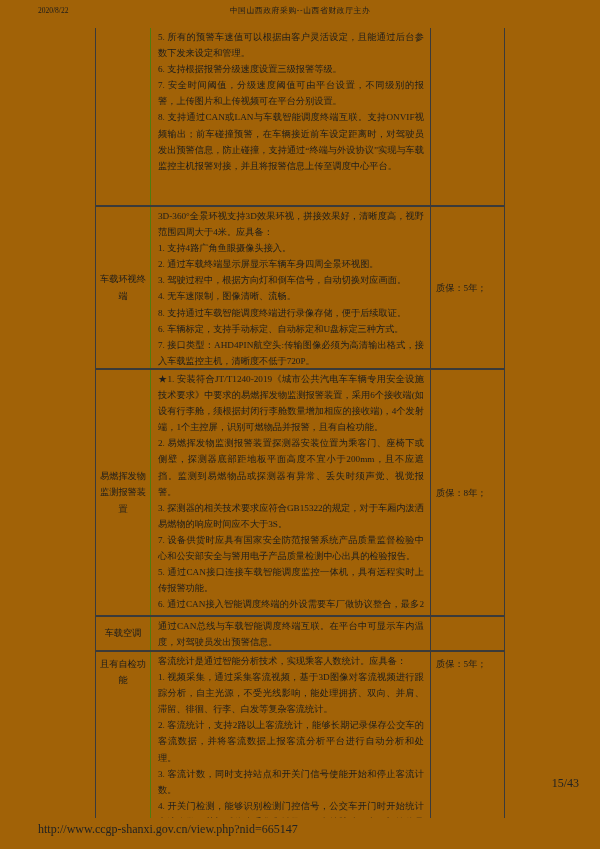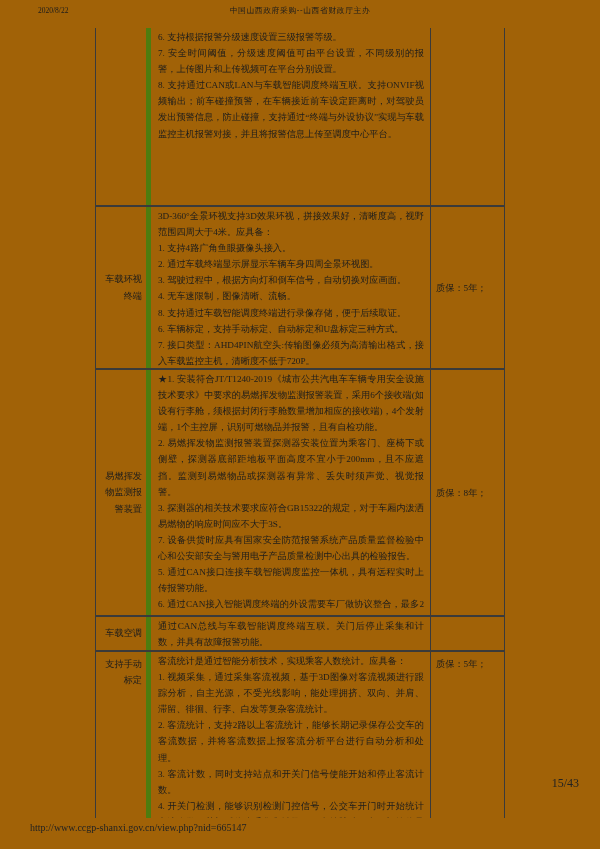--- a/index.html
+++ b/index.html
@@ -7,42 +7,43 @@
         font-family:"Liberation Serif","DejaVu Serif",serif;color:#1c1c1c;}
   .hdr-date{position:absolute;left:38px;top:6px;font-size:7.5px;}
   .hdr-title{position:absolute;left:0;top:5px;width:600px;text-align:center;
              font-weight:normal;font-size:7.8px;letter-spacing:.6px;}
   .spec-table{position:absolute;left:95px;top:28px;width:408px;
               border-left:1px solid #3a3a3a;border-right:1px solid #3a3a3a;}
   .row{display:flex;box-sizing:border-box;border-bottom:2px solid #3a3a3a;}
   .row.last{border-bottom:none;}
   .r1{height:179px}.r2{height:163px}.r3{height:247px}.r4{height:35px}.r5{height:166px}
   .cell{box-sizing:border-box;font-size:9.2px;line-height:16.1px;overflow:hidden;}
-  .lbl{width:55px;border-right:5px solid #4d7c0f;padding:1px 4px;
-       display:flex;flex-direction:column;justify-content:center;text-align:right;}
+  .lbl{width:55px;border-right:1px solid #4d7c0f;padding:1px 4px;
+       display:flex;flex-direction:column;justify-content:center;text-align:center;}
   .cnt{width:280px;border-right:1px solid #3a3a3a;padding:1px 6px 0 7px;}
   .wty{width:73px;padding:1px 3px 0 5px;display:flex;flex-direction:column;justify-content:center;font-family:Liberation Serif, serif;}
   .top{justify-content:flex-start;padding-top:4px;}
   .para{text-align:justify;}
-  .ftr-url{position:absolute;left:30px;top:822px;font-size:10px;color:#222;}
+  .ftr-url{position:absolute;left:38px;top:822px;font-size:12px;color:#222;}
   .ftr-page{position:absolute;right:21px;top:776px;font-size:12px;color:#222;}
 </style>
 </head>
 <body>
 
 <div class="page">
 
   <div class="hdr-date">2020/8/22</div>
   <div class="hdr-title">中国山西政府采购--山西省财政厅主办</div>
 
   <div class="spec-table">
 
     <div class="row r1">
       <div class="cell lbl"></div>
       <div class="cell cnt">
+          <div class="para">5. 所有的预警车速值可以根据由客户灵活设定，且能通过后台参数下发来设定和管理。</div>
           <div class="para">6. 支持根据报警分级速度设置三级报警等级。</div>
           <div class="para">7. 安全时间阈值，分级速度阈值可由平台设置，不同级别的报警，上传图片和上传视频可在平台分别设置。</div>
           <div class="para">8. 支持通过CAN或LAN与车载智能调度终端互联。支持ONVIF视频输出；前车碰撞预警，在车辆接近前车设定距离时，对驾驶员发出预警信息，防止碰撞，支持通过“终端与外设协议”实现与车载监控主机报警对接，并且将报警信息上传至调度中心平台。</div>
         </div>
       <div class="cell wty"></div>
     </div>
 
     <div class="row r2">
       <div class="cell lbl">车载环视终端</div>
       <div class="cell cnt">
@@ -67,27 +68,27 @@
           <div class="para">7. 设备供货时应具有国家安全防范报警系统产品质量监督检验中心和公安部安全与警用电子产品质量检测中心出具的检验报告。</div>
           <div class="para">5. 通过CAN接口连接车载智能调度监控一体机，具有远程实时上传报警功能。</div>
           <div class="para">6. 通过CAN接入智能调度终端的外设需要车厂做协议整合，最多2个CAN总线和终端主机通讯。</div>
         </div>
       <div class="cell wty">质保：8年；</div>
     </div>
 
     <div class="row r4">
       <div class="cell lbl">车载空调</div>
       <div class="cell cnt">
-          <div class="para">通过CAN总线与车载智能调度终端互联。关门后停止采集和计数，并具有故障报警功能。</div>
+          <div class="para">通过CAN总线与车载智能调度终端互联。在平台中可显示车内温度，对驾驶员发出预警信息。</div>
         </div>
       <div class="cell wty"></div>
     </div>
 
     <div class="row r5 last">
-      <div class="cell lbl top">支持手动标定</div>
+      <div class="cell lbl top">且有自检功能</div>
       <div class="cell cnt">
           <div class="para">客流统计是通过智能分析技术，实现乘客人数统计。应具备：</div>
           <div class="para">1. 视频采集，通过采集客流视频，基于3D图像对客流视频进行跟踪分析，自主光源，不受光线影响，能处理拥挤、双向、并肩、滞留、徘徊、行李、白发等复杂客流统计。</div>
           <div class="para">2. 客流统计，支持2路以上客流统计，能够长期记录保存公交车的客流数据，并将客流数据上报客流分析平台进行自动分析和处理。</div>
           <div class="para">3. 客流计数，同时支持站点和开关门信号使能开始和停止客流计数。</div>
           <div class="para">4. 开关门检测，能够识别检测门控信号，公交车开门时开始统计客流人数，关门后停止采集和计数，可支持脉冲、电平门控信号触发接入。</div>
         </div>
       <div class="cell wty top">质保：5年；</div>
     </div>
 

